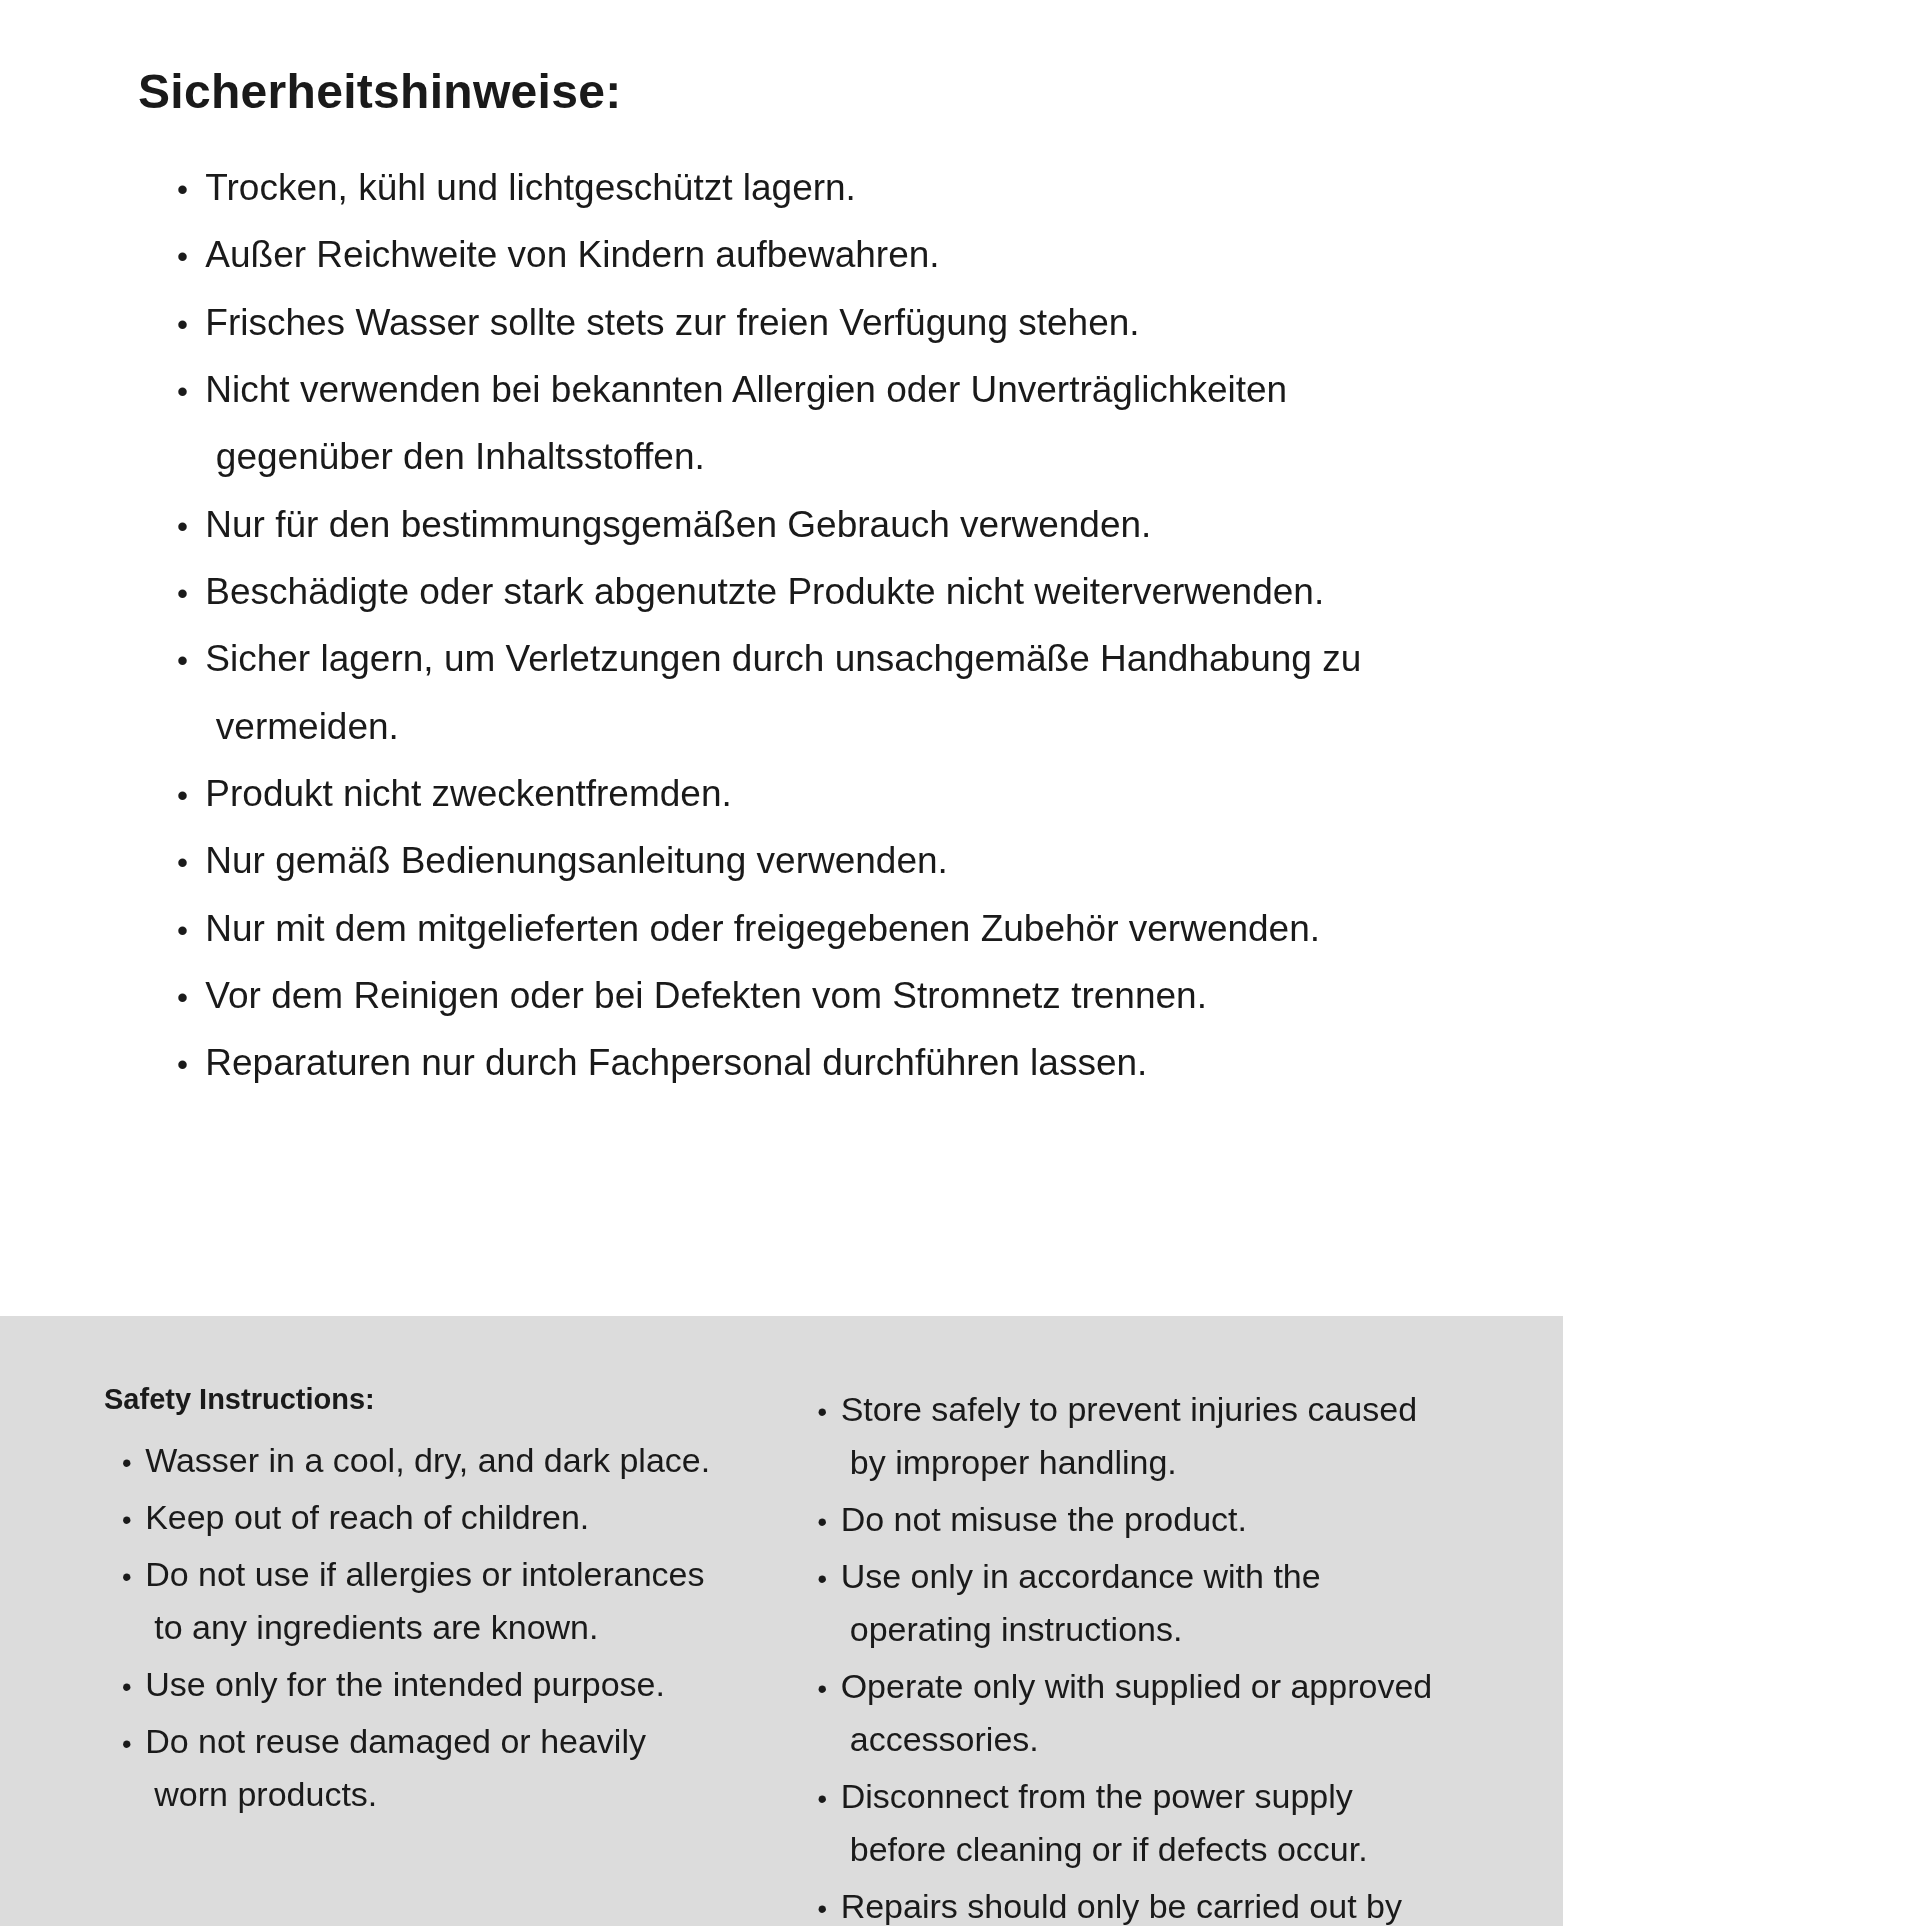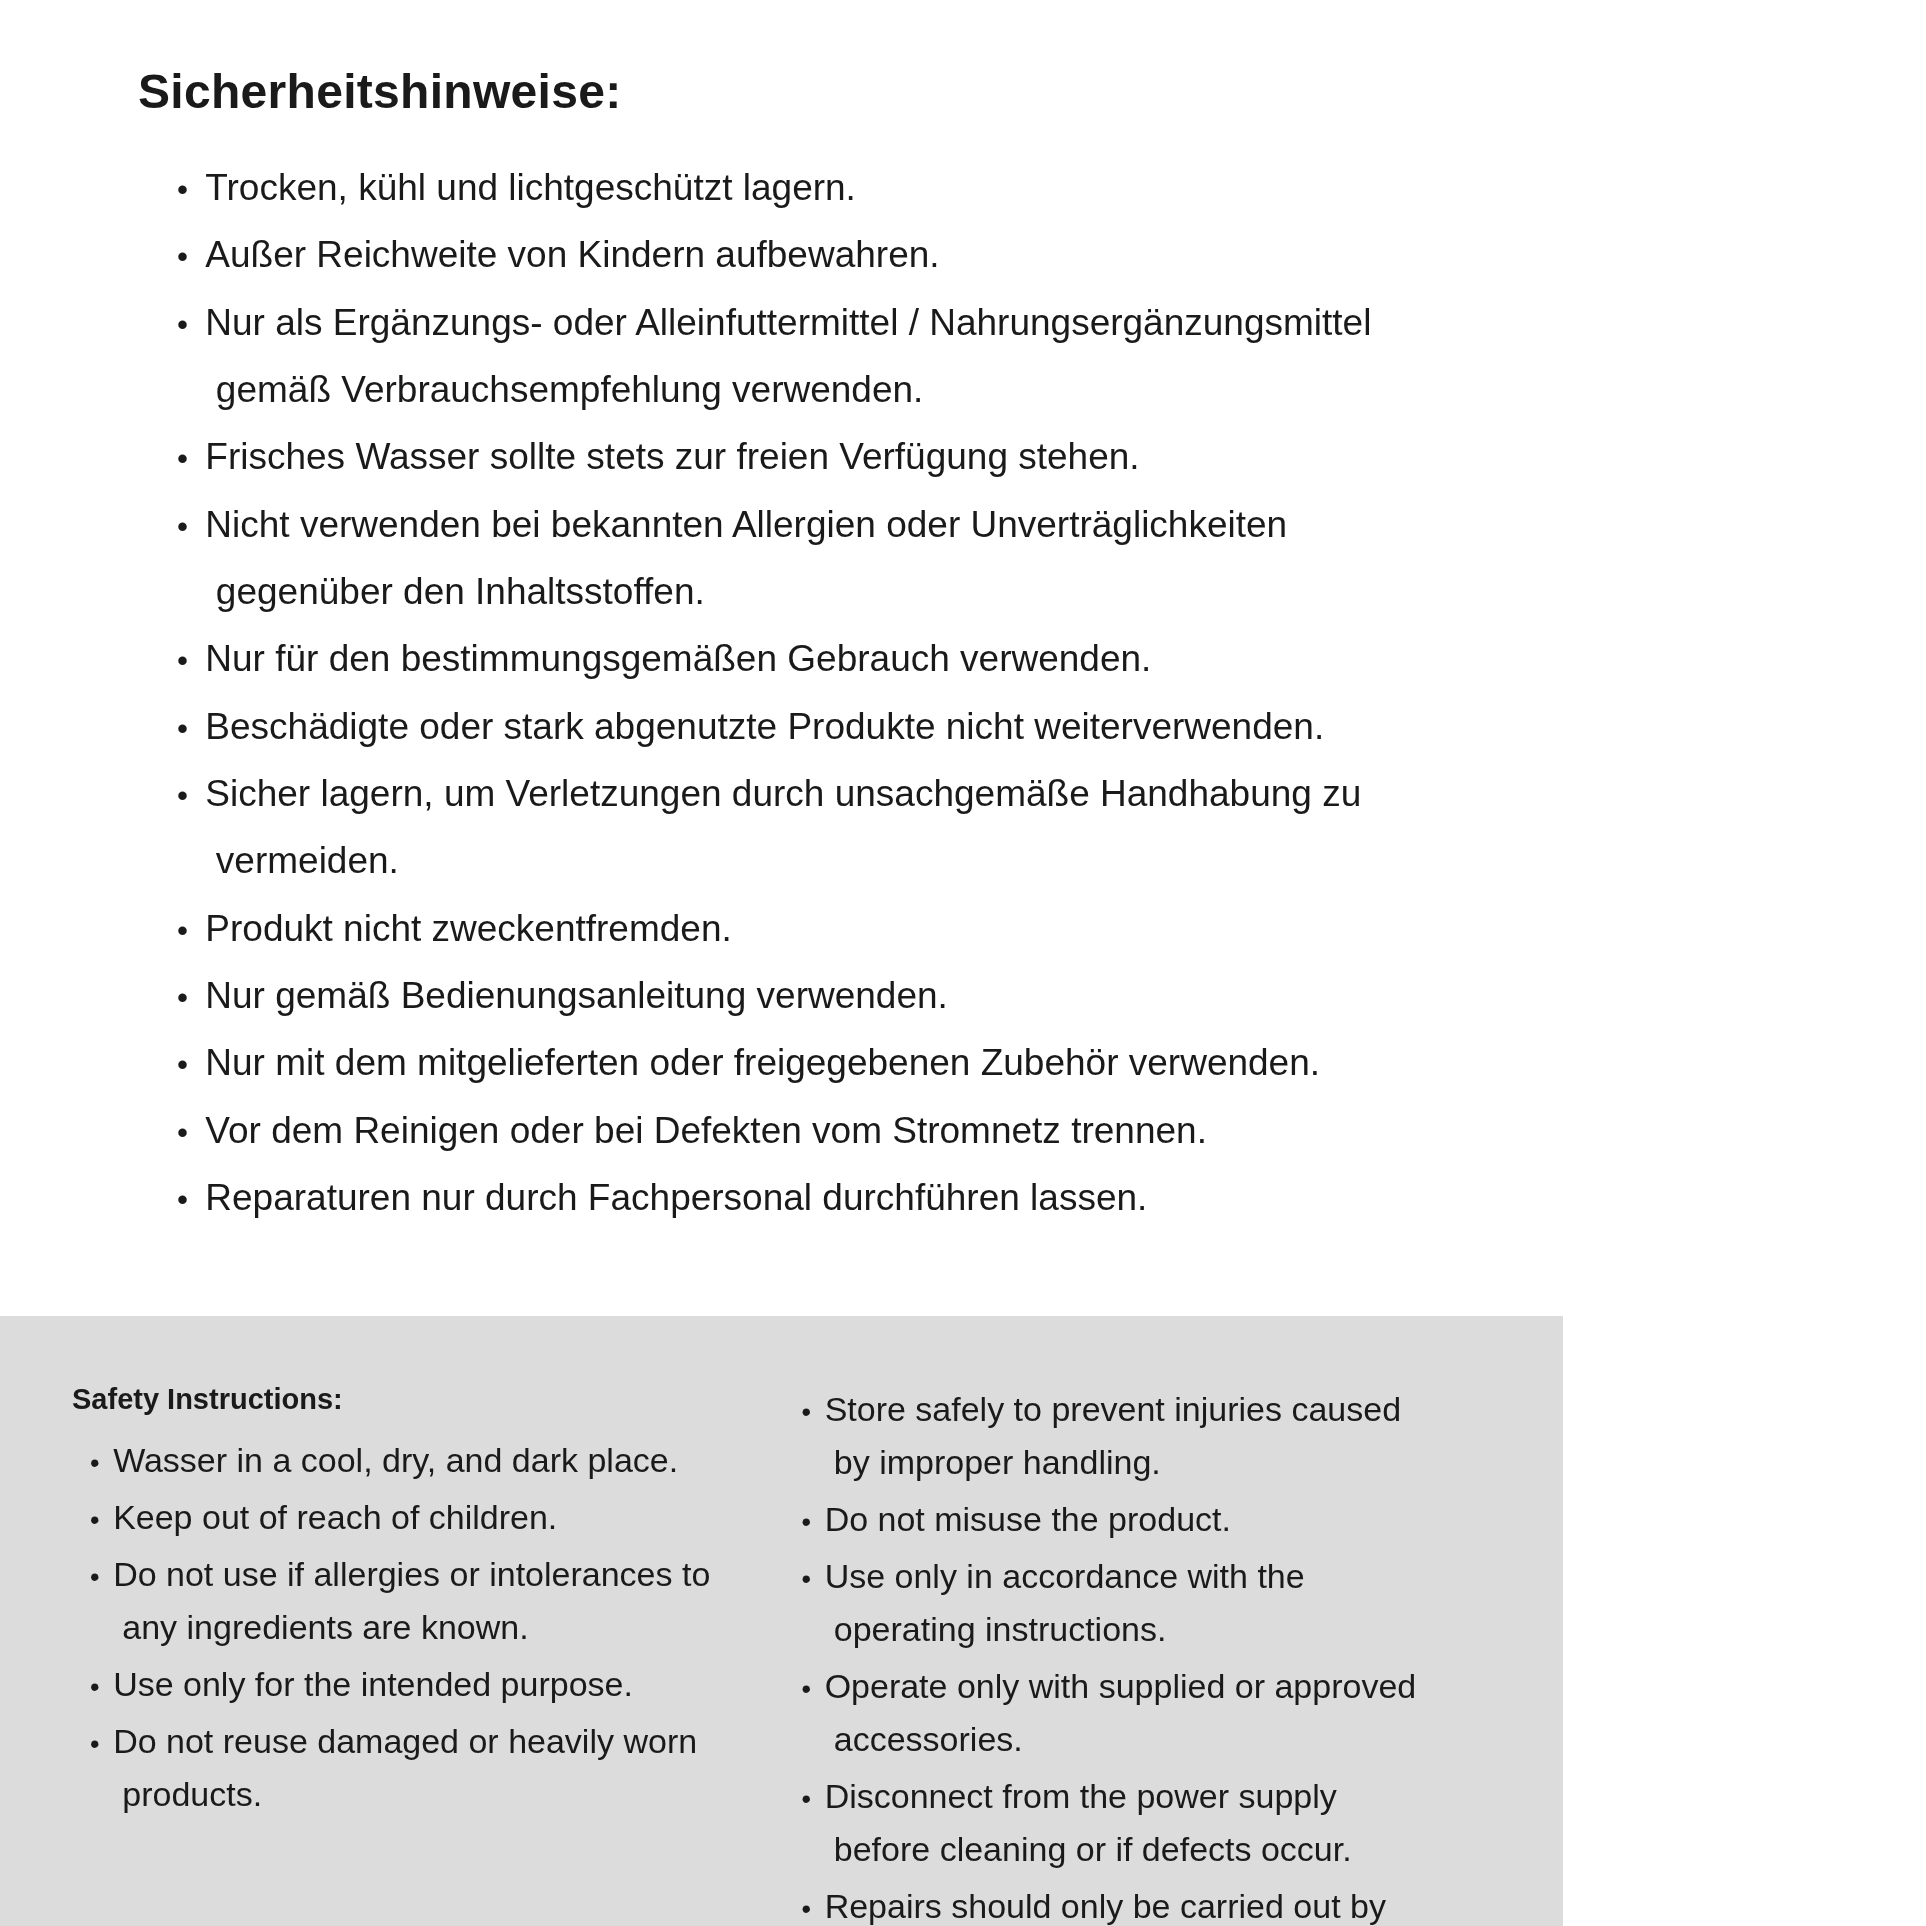--- a/index.html
+++ b/index.html
@@ -46,21 +46,21 @@
     content: "•";
     padding-right: 0.55em;
     font-size: 0.85em;
   }
 
   
   .english-section {
     box-sizing: border-box;
     height: 610px;
     background: #dcdcdc;
-    padding: 67px 122px 0 72px;
+    padding: 67px 122px 0 104px;
     display: flex;
     gap: 90px;
   }
   .col {
     flex: 1 1 0;
     min-width: 0;
   }
   .english-title {
     font-size: 29px;
     font-weight: 700;
@@ -91,21 +91,20 @@
 </head>
 <body>
 
 <div class="page">
 
   <section class="german-section">
     <h1 class="german-title">Sicherheitshinweise:</h1>
     <ul class="german-list">
         <li>Trocken, kühl und lichtgeschützt lagern.</li>
         <li>Außer Reichweite von Kindern aufbewahren.</li>
-        <li>Nur als Ergänzungs- oder Alleinfuttermittel / Nahrungsergänzungsmittel gemäß Verbrauchsempfehlung verwenden.</li>
         <li>Frisches Wasser sollte stets zur freien Verfügung stehen.</li>
         <li>Nicht verwenden bei bekannten Allergien oder Unverträglichkeiten gegenüber den Inhaltsstoffen.</li>
         <li>Nur für den bestimmungsgemäßen Gebrauch verwenden.</li>
         <li>Beschädigte oder stark abgenutzte Produkte nicht weiterverwenden.</li>
         <li>Sicher lagern, um Verletzungen durch unsachgemäße Handhabung zu vermeiden.</li>
         <li>Produkt nicht zweckentfremden.</li>
         <li>Nur gemäß Bedienungsanleitung verwenden.</li>
         <li>Nur mit dem mitgelieferten oder freigegebenen Zubehör verwenden.</li>
         <li>Vor dem Reinigen oder bei Defekten vom Stromnetz trennen.</li>
         <li>Reparaturen nur durch Fachpersonal durchführen lassen.</li>

